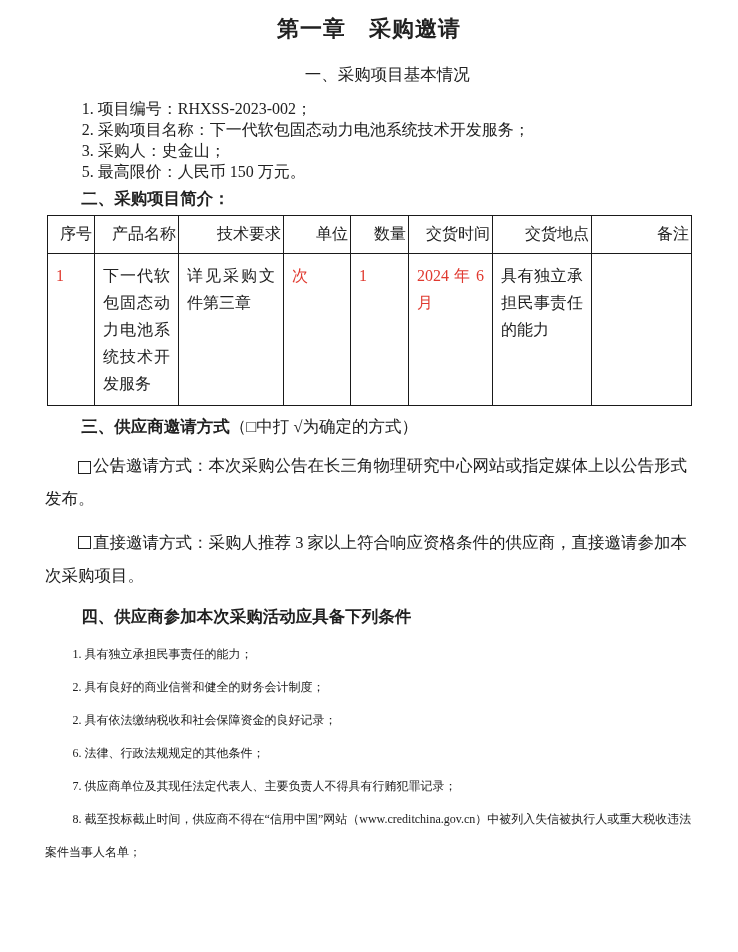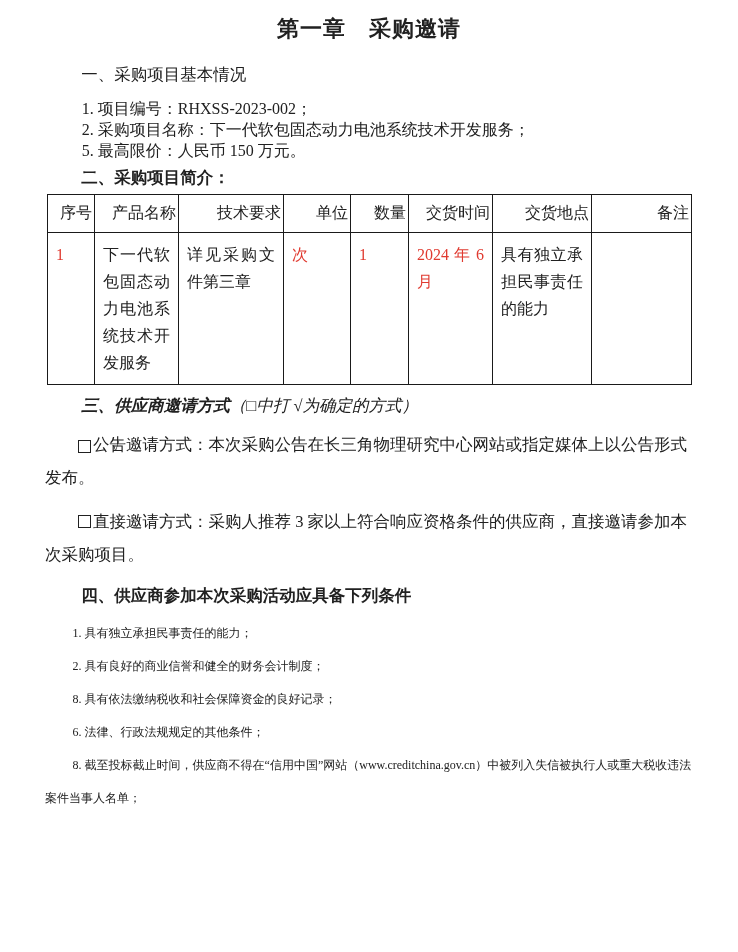--- a/index.html
+++ b/index.html
@@ -21,21 +21,21 @@
     margin: 4px 0 20px 0;
     letter-spacing: 1px;
   }
   .sec-heading {
     font-size: 16.5px;
     text-indent: 2.2em;
     line-height: 1.35;
   }
   .sec-heading.bold { font-weight: bold; }
   .sec-heading .note { font-weight: normal; }
-  .sec1-heading { margin: 14px 0 12px 0; }
+  .sec1-heading { margin: 14px 0 12px 0; text-align: center; }
   .list1 { margin: 0 0 6px 0; }
   .list1 .item {
     font-size: 16px;
     line-height: 21px;
     text-indent: 2.3em;
     font-family: Liberation Serif, serif;
   }
   .sec2-heading { margin: 6px 0 4px 0; }
   table.proc-table {
     border-collapse: collapse;
@@ -56,21 +56,21 @@
   }
   table.proc-table td {
     height: 140px;
     vertical-align: top;
     padding: 8px 8px;
     text-align: justify;
     line-height: 27px;
   }
   td.cell-place { padding: 8px 12px; }
   .red { color: #e03a30; }
-  .sec3-heading { margin: 10px 0 4px 0; font-style: italic; }
+  .sec3-heading { margin: 10px 0 4px 0; }
   .para {
     font-size: 16.5px;
     line-height: 33px;
     text-indent: 2em;
     margin: 11px 0;
     font-family: Liberation Serif, serif;
   }
   .cb {
     display: inline-block;
     width: 13px; height: 13px;
@@ -96,20 +96,21 @@
 
 <div class="page">
 
   <h1 class="doc-title">第一章　采购邀请</h1>
 
   <div class="sec-heading sec1-heading">一、采购项目基本情况</div>
 
   <div class="list1">
     <div class="item">1. 项目编号：RHXSS-2023-002；</div>
     <div class="item">2. 采购项目名称：下一代软包固态动力电池系统技术开发服务；</div>
+    <div class="item">3. 采购人：史金山；</div>
     <div class="item">5. 最高限价：人民币 150 万元。</div>
   </div>
 
   <div class="sec-heading bold sec2-heading">二、采购项目简介：</div>
 
   <table class="proc-table">
     <colgroup>
       <col style="width:47px">
         <col style="width:84px">
         <col style="width:105px">
@@ -155,19 +156,20 @@
 
   <p class="para">
     <span class="cb empty"></span><span>直接邀请方式：采购人推荐 3 家以上符合响应资格条件的供应商，直接邀请参加本次采购项目。</span>
   </p>
 
   <div class="sec-heading bold sec4-heading">四、供应商参加本次采购活动应具备下列条件</div>
 
   <div class="list4">
     <div class="item">1. 具有独立承担民事责任的能力；</div>
     <div class="item">2. 具有良好的商业信誉和健全的财务会计制度；</div>
-    <div class="item">8. 具有依法缴纳税收和社会保障资金的良好记录；</div>
+    <div class="item">2. 具有依法缴纳税收和社会保障资金的良好记录；</div>
     <div class="item">6. 法律、行政法规规定的其他条件；</div>
+    <div class="item">7. 供应商单位及其现任法定代表人、主要负责人不得具有行贿犯罪记录；</div>
     <div class="item wrap">8. 截至投标截止时间，供应商不得在“信用中国”网站（www.creditchina.gov.cn）中被列入失信被执行人或重大税收违法案件当事人名单；</div>
 
   </div>
 
 </div>
 
 </body></html>

